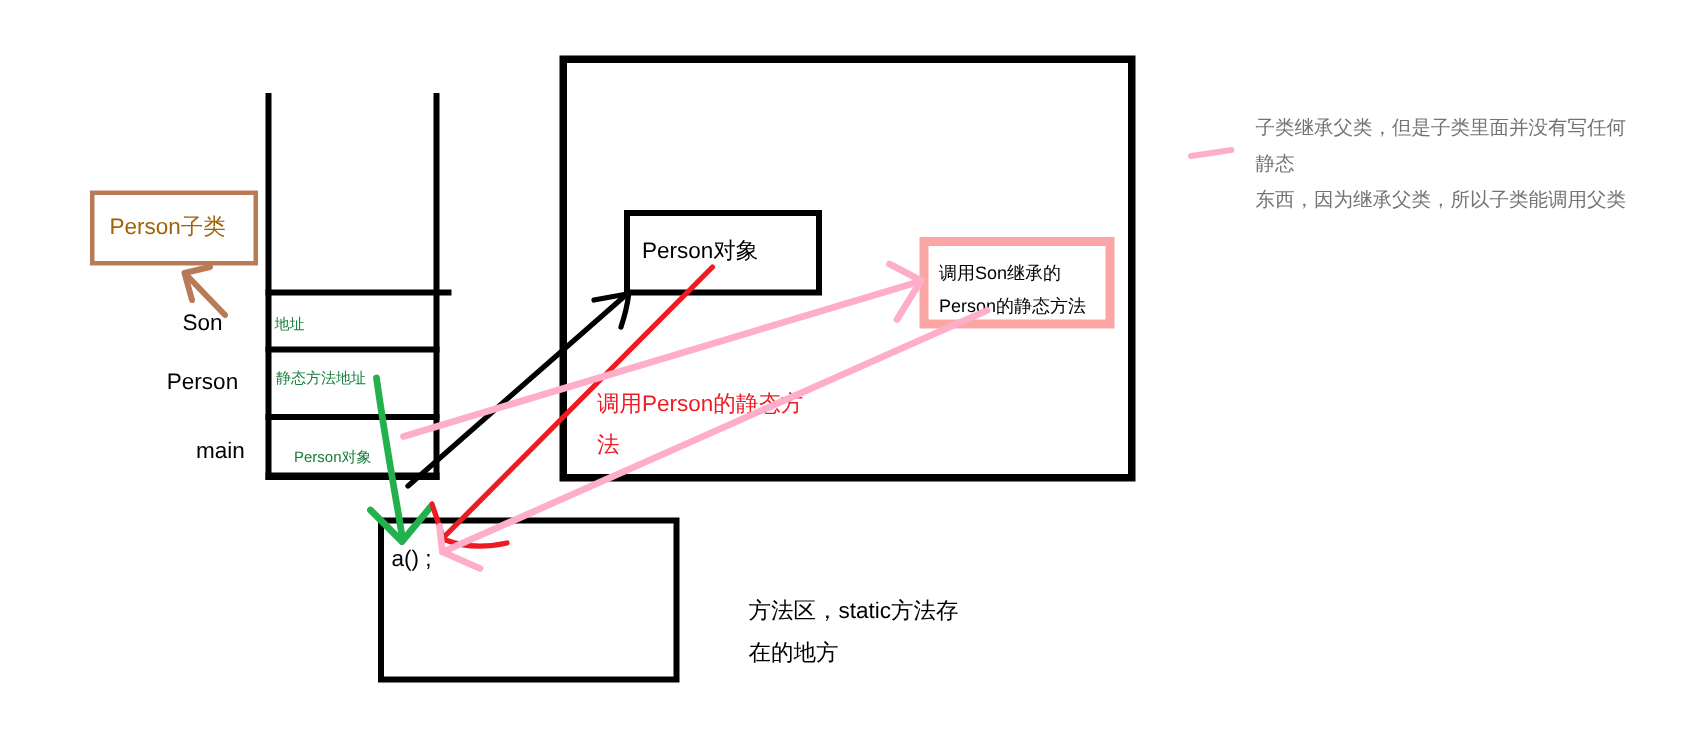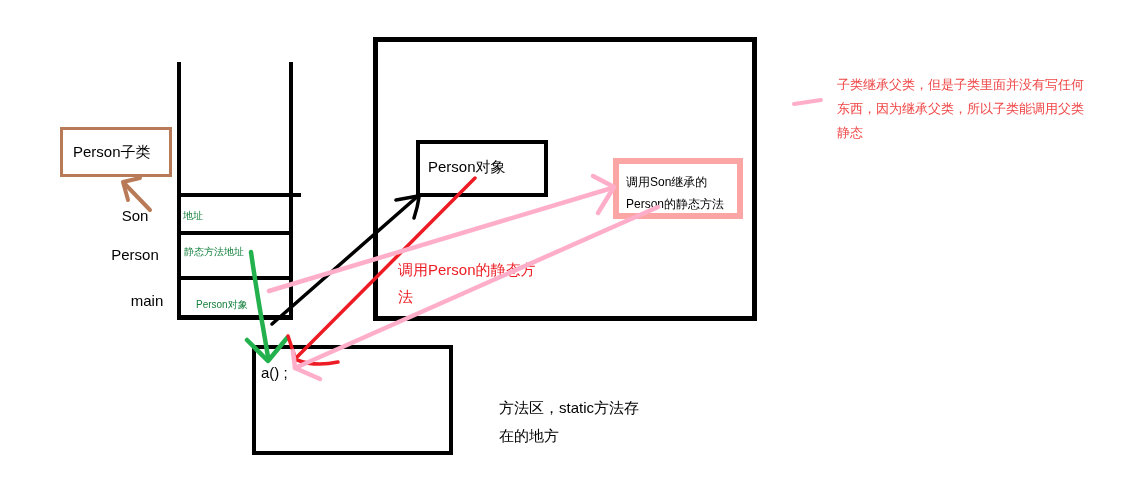--- a/index.html
+++ b/index.html
@@ -24,21 +24,21 @@
     left: 0; top: 0;
     z-index: 10;
     pointer-events: none;
   }
 
   
   .subclass-box {
     left: 60px; top: 127px;
     width: 96px; height: 44px;
     border: 3px solid #b97a57;
-    color: #000000;
+    color: #a16207;
     font-size: 15px;
     line-height: 44px;
     padding-left: 10px;
   }
 
   
   .stack-frame {
     left: 177px; top: 62px;
     width: 116px; height: 258px;
     box-sizing: border-box;
@@ -130,21 +130,21 @@
     margin-left: 34px;
   }
   .method-caption span { display: block; }
 
   
   .side-note {
     left: 837px; top: 73px;
     width: 300px;
     font-size: 13px;
     line-height: 24px;
-    color: #ef4444;
+    color: #737373;
   }
   .side-note span { display: block; white-space: nowrap; }
 </style>
 </head>
 <body>
 
 <div class="canvas">
 
   <div class="abs subclass-box">
     <span>Person子类</span>
@@ -182,22 +182,22 @@
   <div class="abs method-box">
     <span>a() ;</span>
   </div>
   <div class="abs method-caption">
     <span>方法区，static方法存</span>
     <span>在的地方</span>
   </div>
 
   <div class="abs side-note">
     <span>子类继承父类，但是子类里面并没有写任何</span>
+    <span>静态</span>
     <span>东西，因为继承父类，所以子类能调用父类</span>
-    <span>静态</span>
   </div>
 
   <svg class="stroke-layer" width="1138" height="494" viewBox="0 0 1138 494">
 
     <g stroke="#b97a57" stroke-width="4" fill="none" stroke-linecap="round" stroke-linejoin="round">
       <path d="M150,210 L124,183"></path>
       <path d="M140,178 L123,182 L128,200"></path>
     </g>
 
     <g stroke="#000000" stroke-width="3.5" fill="none" stroke-linecap="round" stroke-linejoin="round">

